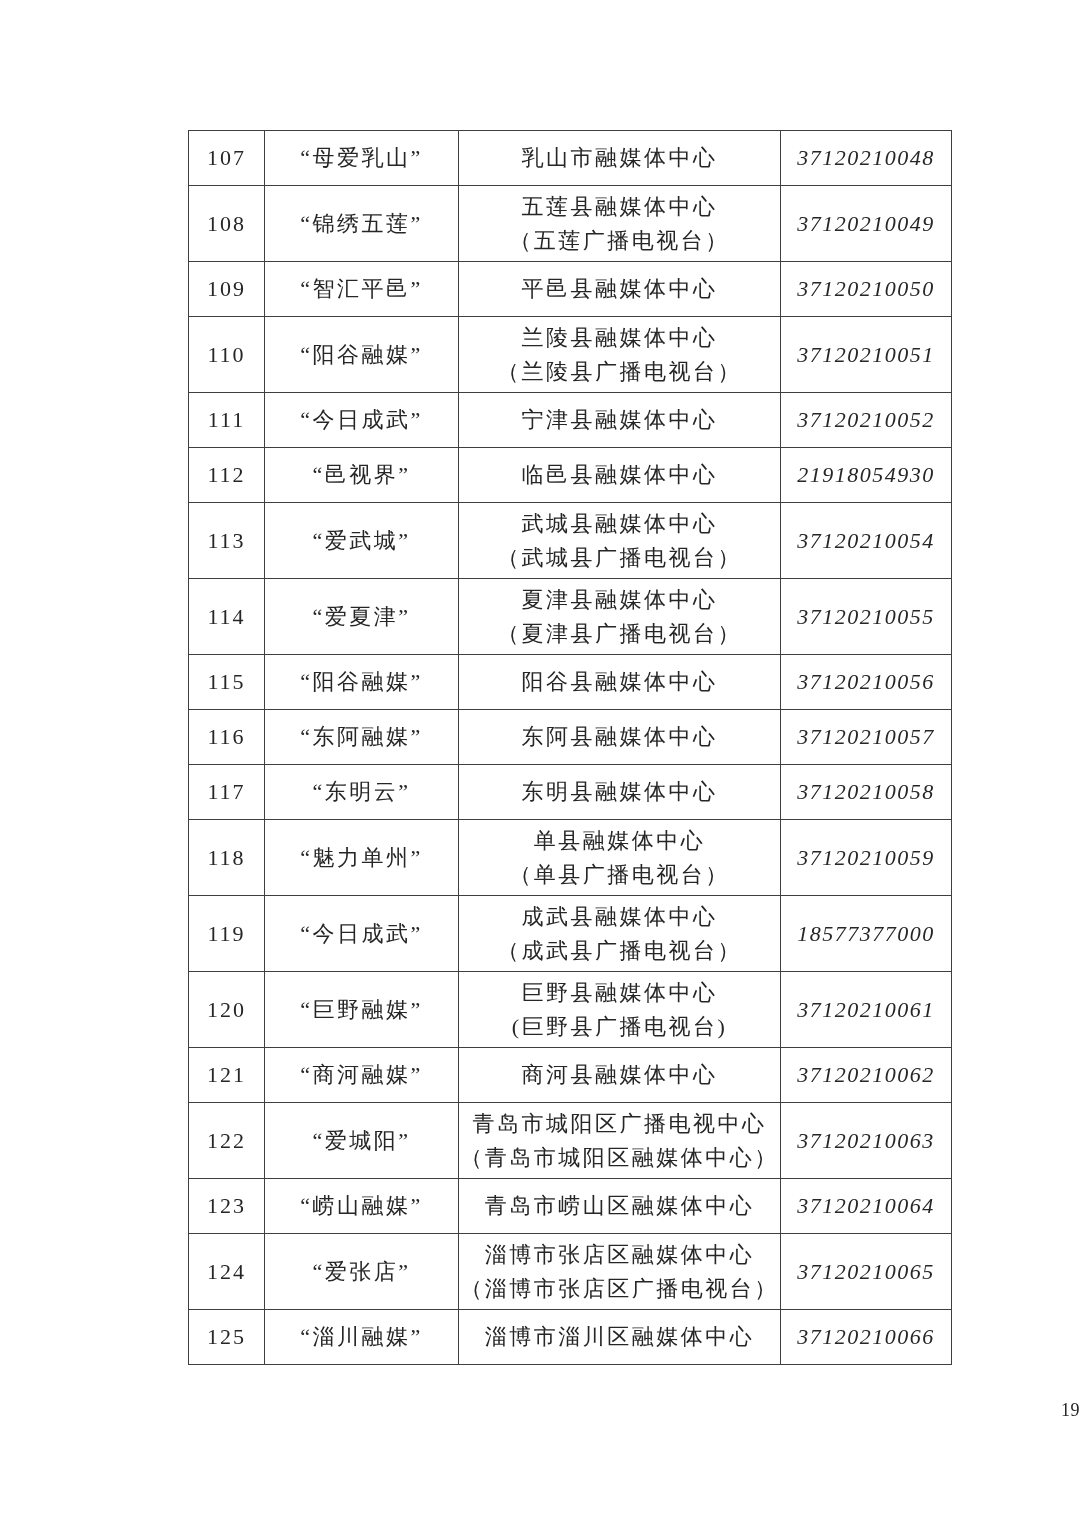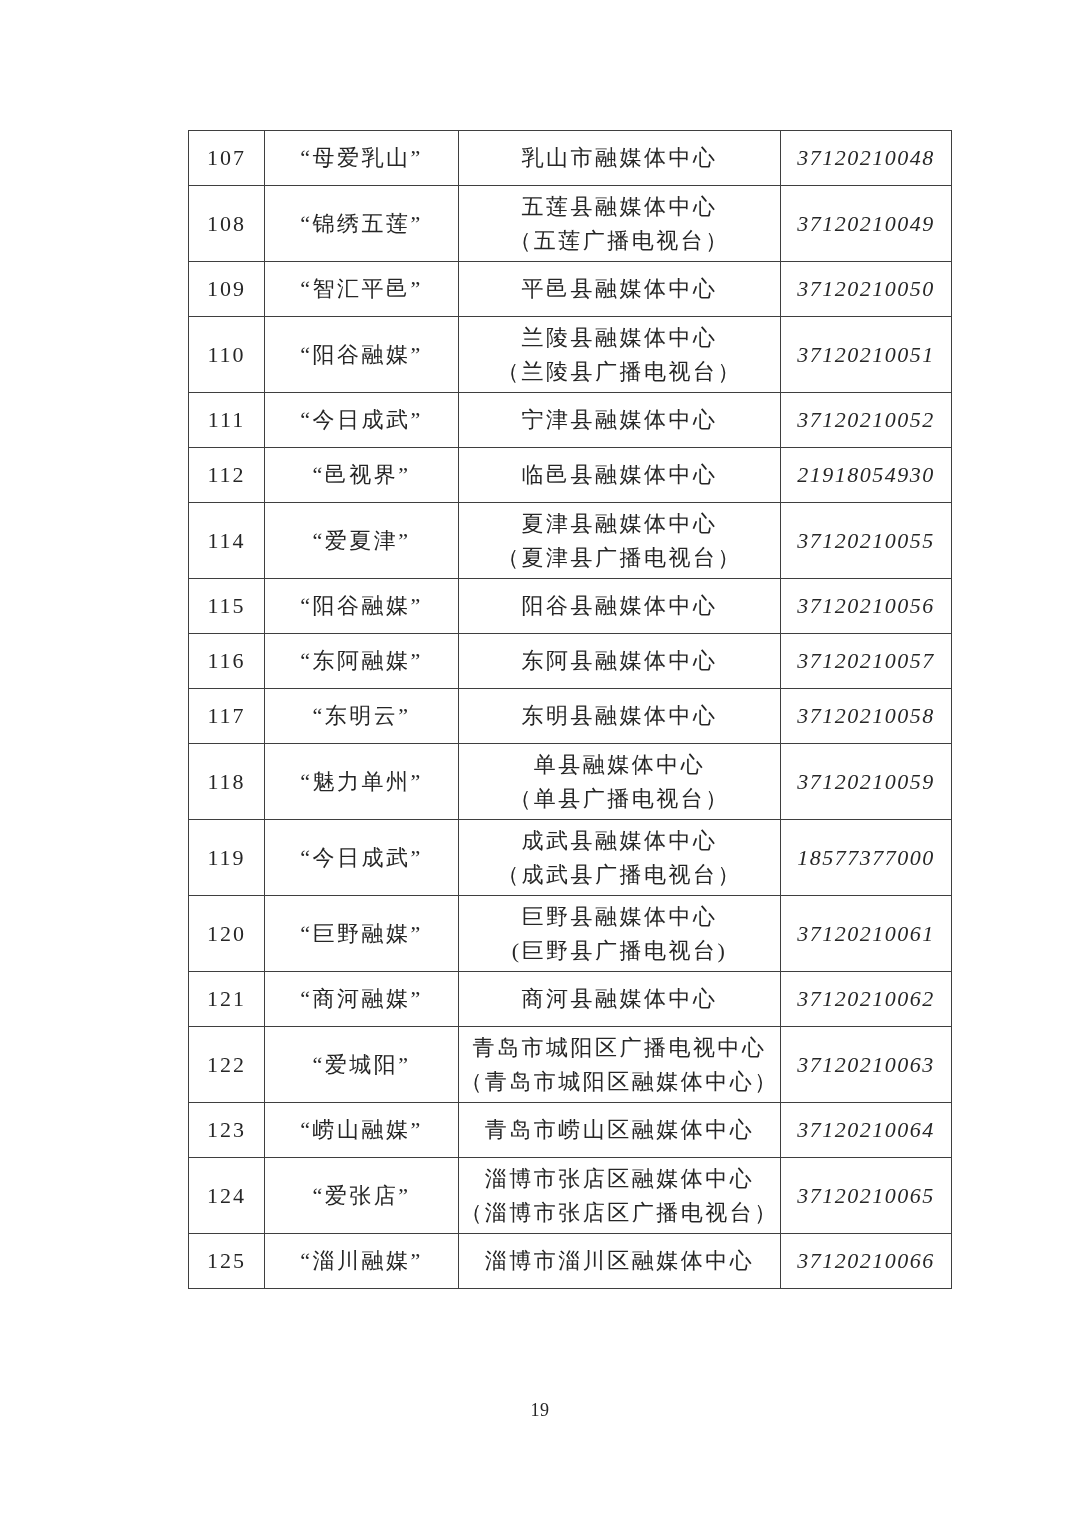--- a/index.html
+++ b/index.html
@@ -54,21 +54,21 @@
   }
   .organization-line {
     letter-spacing: 2.5px;
     line-height: 34px;
   }
   .page-number {
     position: absolute;
     top: 1400px;
     left: 0;
     width: 100%;
-    text-align: center;
+    text-align: right;
     font-size: 18px;
     letter-spacing: 0.5px;
   }
 </style>
 </head>
 <body>
 
 <div class="page">
   <table class="license-table">
     <colgroup>
@@ -122,20 +122,29 @@
         </tr>
         <tr class="row-single">
           <td class="cell-no">112</td>
           <td class="cell-name">“邑视界”</td>
           <td class="cell-org">
             <div class="organization-line">临邑县融媒体中心</div>
           </td>
           <td class="cell-license">21918054930</td>
         </tr>
         <tr class="row-double">
+          <td class="cell-no">113</td>
+          <td class="cell-name">“爱武城”</td>
+          <td class="cell-org">
+            <div class="organization-line">武城县融媒体中心</div>
+            <div class="organization-line">（武城县广播电视台）</div>
+          </td>
+          <td class="cell-license">37120210054</td>
+        </tr>
+        <tr class="row-double">
           <td class="cell-no">114</td>
           <td class="cell-name">“爱夏津”</td>
           <td class="cell-org">
             <div class="organization-line">夏津县融媒体中心</div>
             <div class="organization-line">（夏津县广播电视台）</div>
           </td>
           <td class="cell-license">37120210055</td>
         </tr>
         <tr class="row-single">
           <td class="cell-no">115</td>

